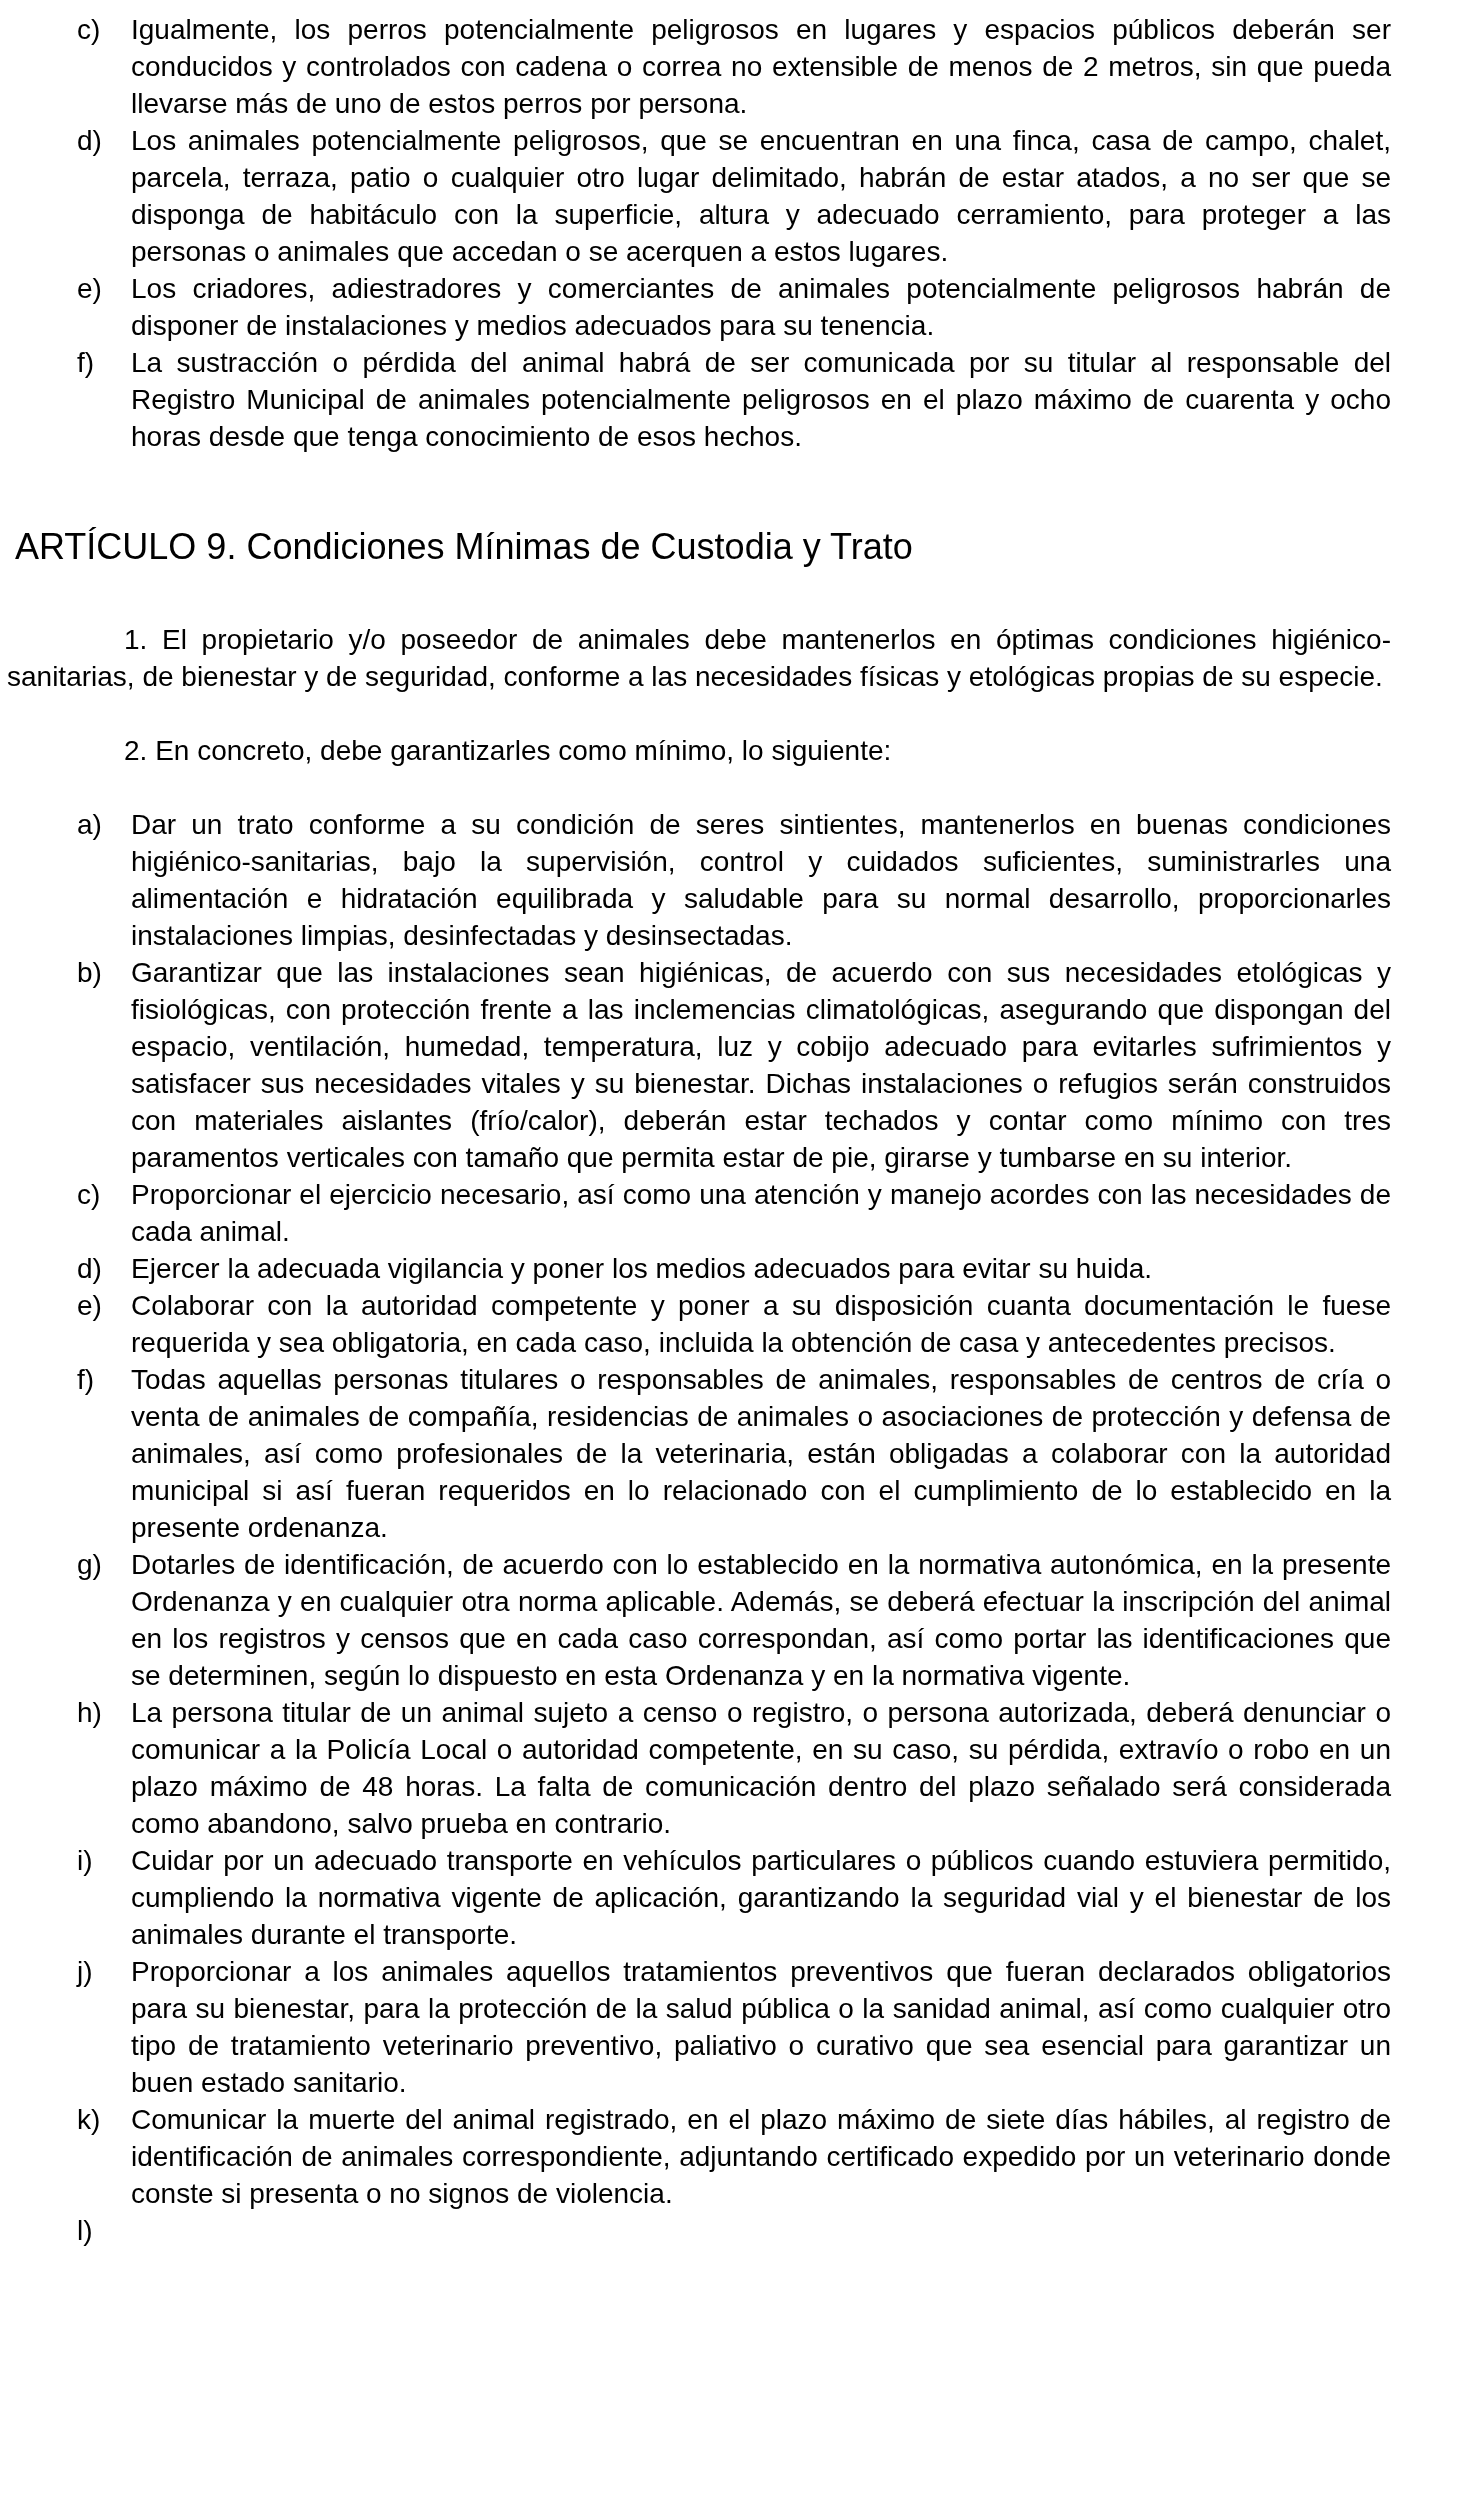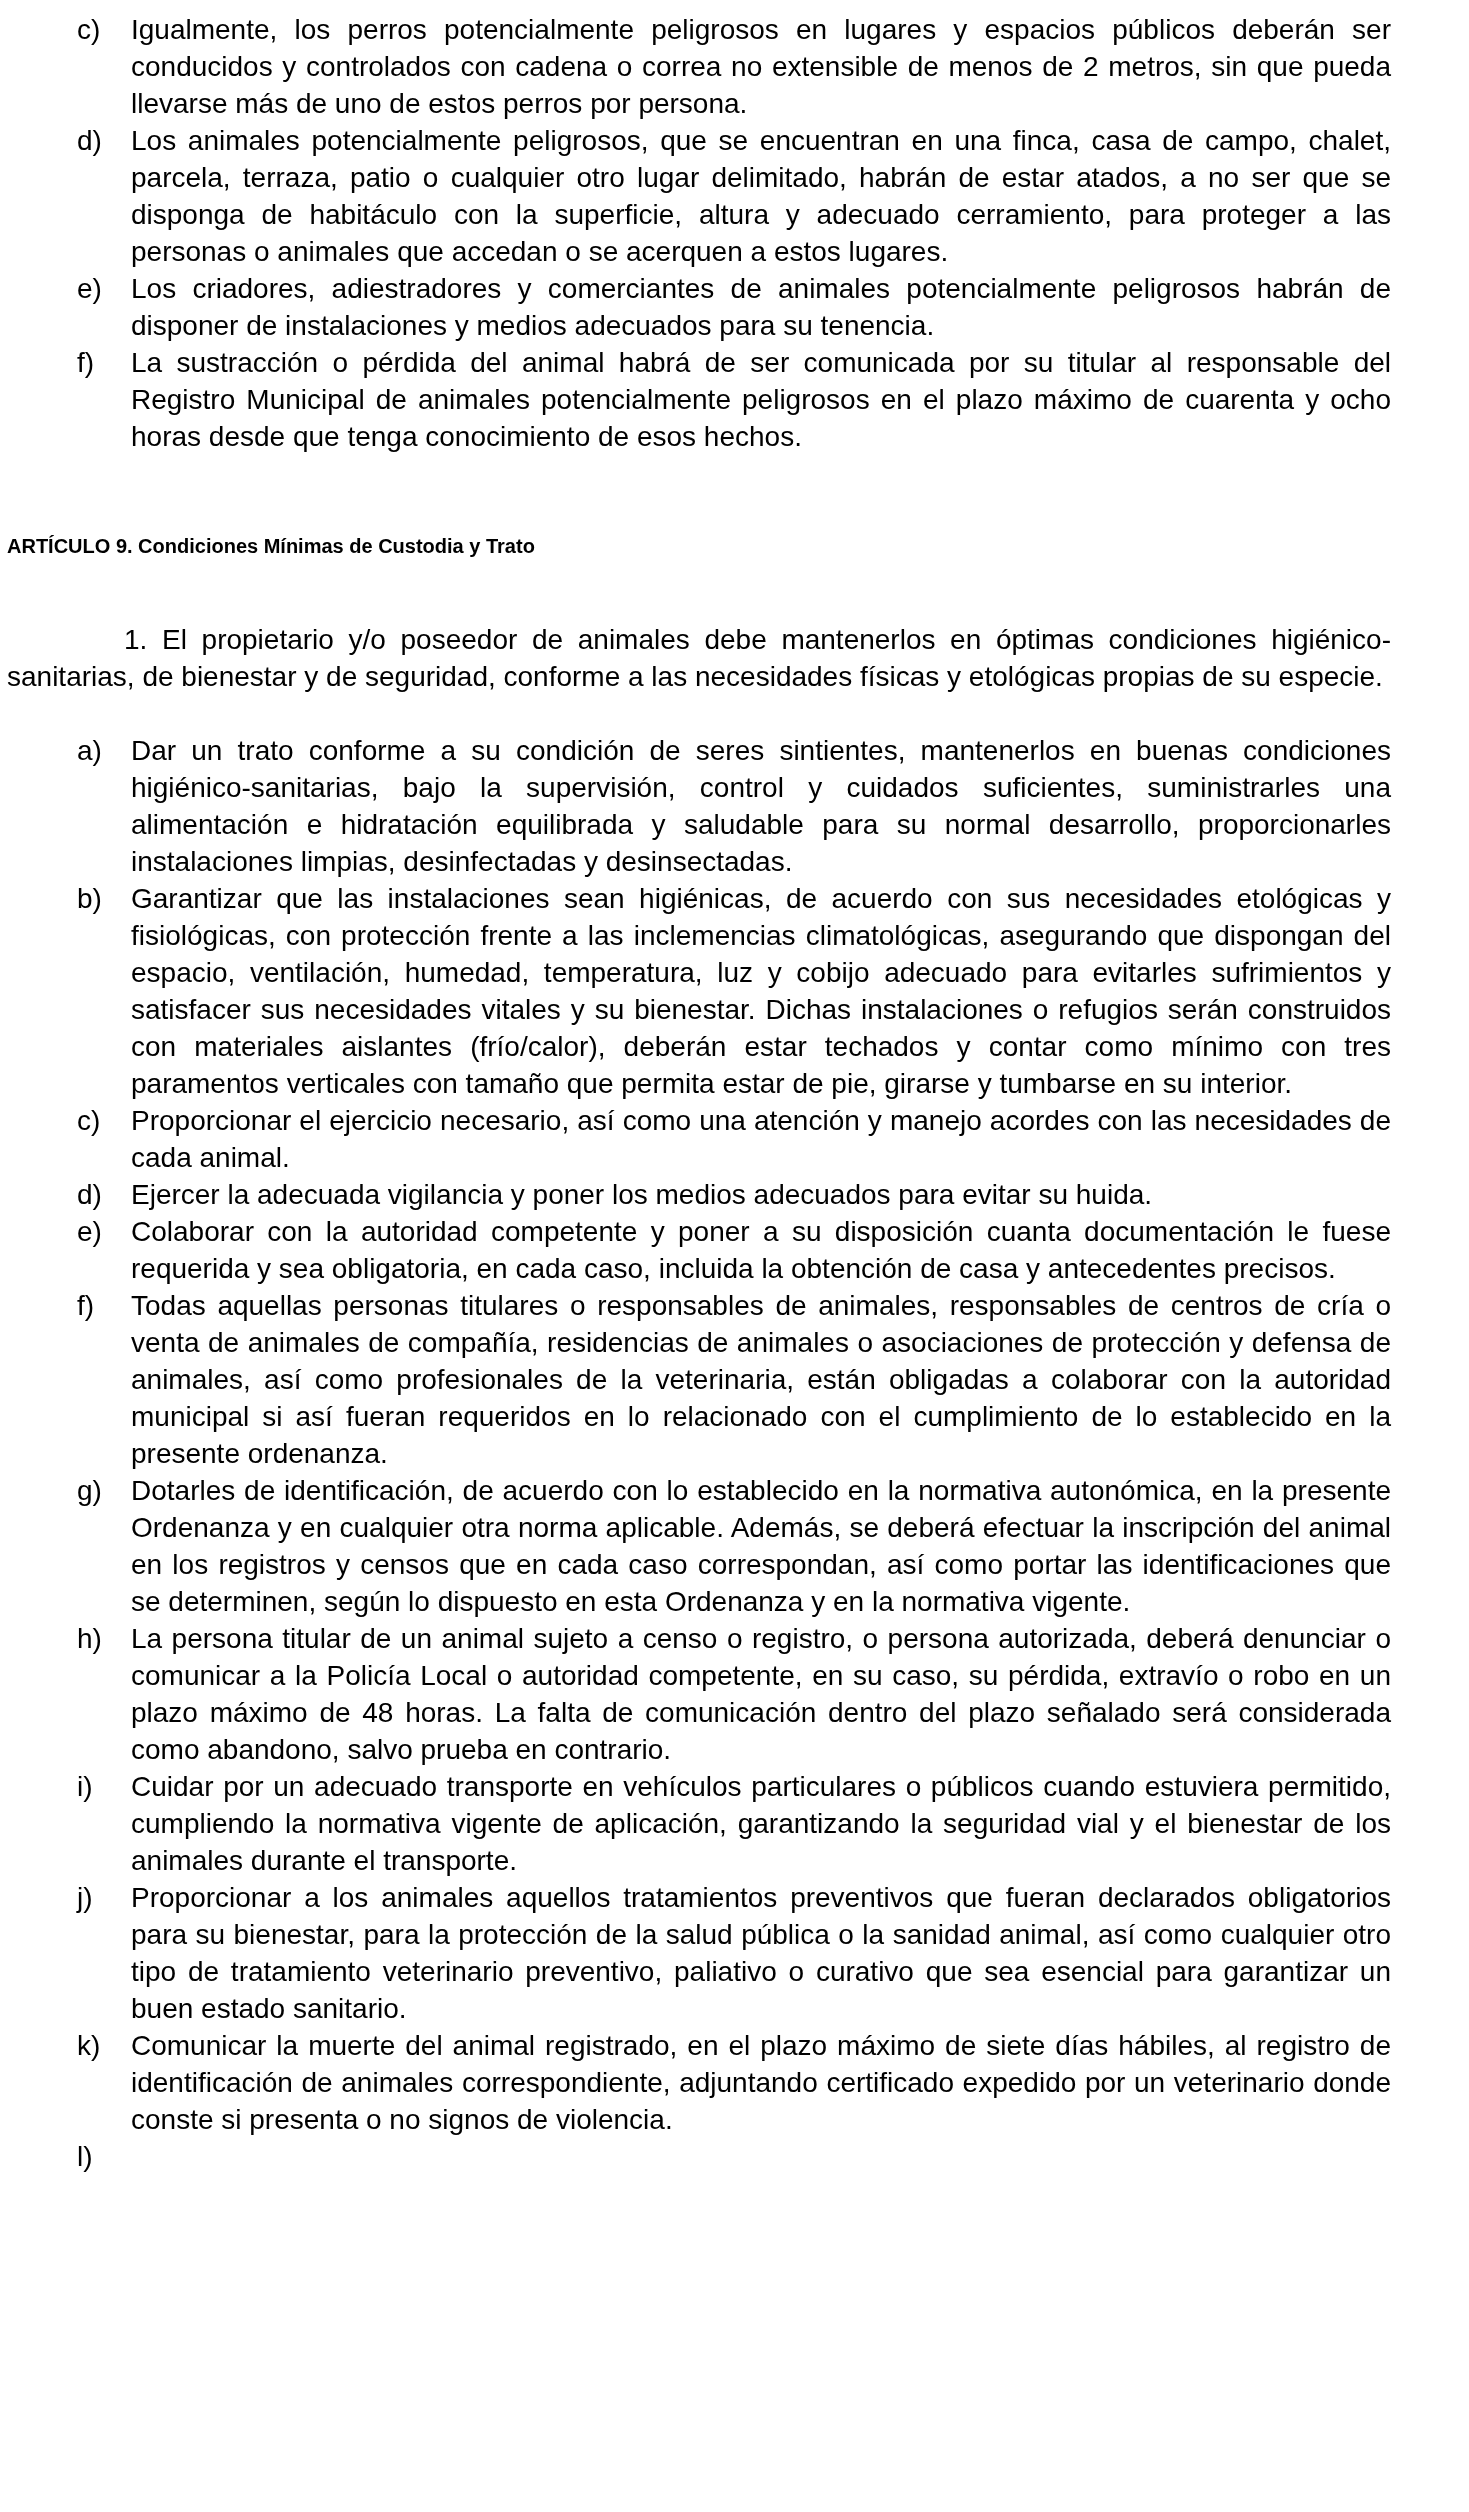--- a/index.html
+++ b/index.html
@@ -29,25 +29,25 @@
     position: relative;
     padding-left: 124px;
   }
   .list-item .marker {
     position: absolute;
     left: 70px;
     top: 0;
     text-align: left;
   }
   .article-heading {
-    font-size: 20px;
+    font-size: 36px;
     line-height: 37px;
-    font-weight: bold;
+    font-weight: normal;
     text-align: left;
-    margin: 73px 0 56px 0;
+    margin: 73px 0 56px 8px;
   }
   .para {
     margin: 12px 0 37px 0;
     text-indent: 117px;
   }
 </style>
 </head>
 <body>
 
 <div class="page">
@@ -68,20 +68,21 @@
     <div class="list-item">
       <span class="marker">f)</span>
       <span class="text">La sustracción o pérdida del animal habrá de ser comunicada por su titular al responsable del Registro Municipal de animales potencialmente peligrosos en el plazo máximo de cuarenta y ocho horas desde que tenga conocimiento de esos hechos.</span>
     </div>
   </section>
 
   <h2 class="article-heading">ARTÍCULO 9. Condiciones Mínimas de Custodia y Trato</h2>
 
   <p class="para">1. El propietario y/o poseedor de animales debe mantenerlos en óptimas condiciones higiénico-sanitarias, de bienestar y de seguridad, conforme a las necesidades físicas y etológicas propias de su especie.</p>
 
+  <p class="para">2. En concreto, debe garantizarles como mínimo, lo siguiente:</p>
 
   <section class="letter-list">
     <div class="list-item">
       <span class="marker">a)</span>
       <span class="text">Dar un trato conforme a su condición de seres sintientes, mantenerlos en buenas condiciones higiénico-sanitarias, bajo la supervisión, control y cuidados suficientes, suministrarles una alimentación e hidratación equilibrada y saludable para su normal desarrollo, proporcionarles instalaciones limpias, desinfectadas y desinsectadas.</span>
     </div>
     <div class="list-item">
       <span class="marker">b)</span>
       <span class="text">Garantizar que las instalaciones sean higiénicas, de acuerdo con sus necesidades etológicas y fisiológicas, con protección frente a las inclemencias climatológicas, asegurando que dispongan del espacio, ventilación, humedad, temperatura, luz y cobijo adecuado para evitarles sufrimientos y satisfacer sus necesidades vitales y su bienestar. Dichas instalaciones o refugios serán construidos con materiales aislantes (frío/calor), deberán estar techados y contar como mínimo con tres paramentos verticales con tamaño que permita estar de pie, girarse y tumbarse en su interior.</span>
     </div>

